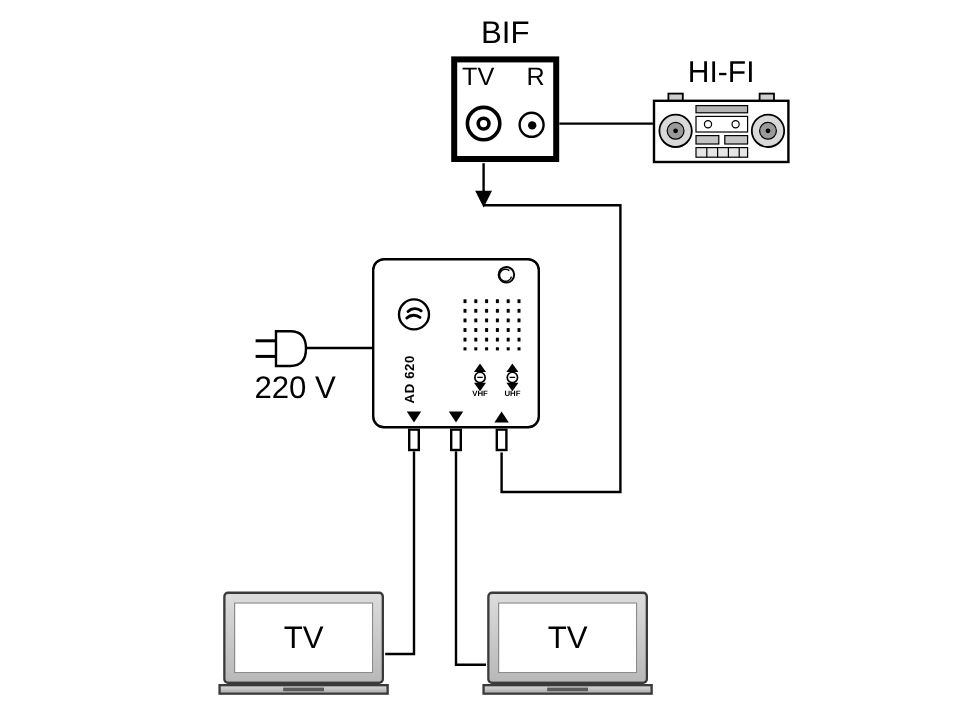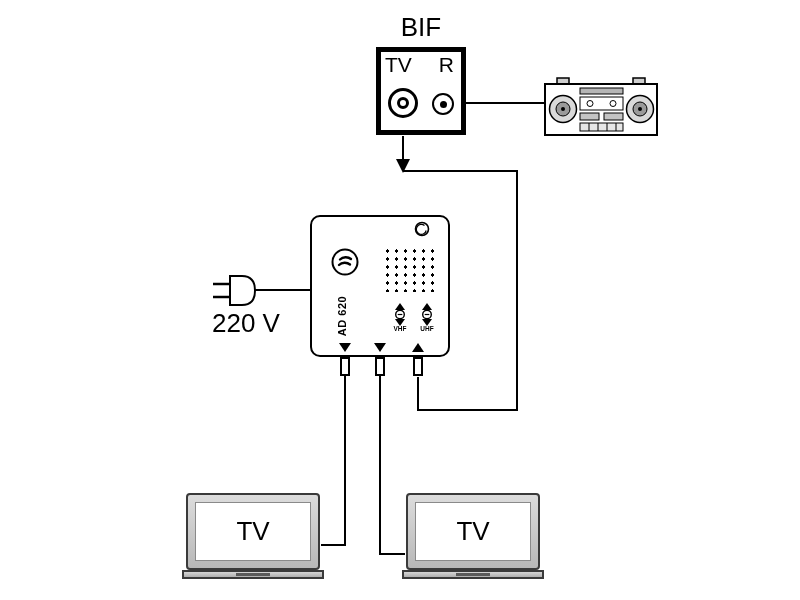--- a/index.html
+++ b/index.html
@@ -115,20 +115,21 @@
     <span class="bif-port-label left">TV</span>
     <span class="bif-port-label right">R</span>
     <div class="conn-outer conn-tv">
         <div class="conn-inner"></div>
       </div>
     <div class="conn-outer conn-r">
         <div class="conn-dot"></div>
       </div>
   </div>
 
+  <div class="label hifi-title">HI-FI</div>
 
   <div class="amp-box">
     <svg class="amp-screw" width="18" height="18">
       <circle cx="9" cy="9" r="6.5" fill="#fff" stroke="#000" stroke-width="1.6"></circle>
       <path d="M11.5 5.5 A5 5 0 1 0 13.2 10.5" fill="none" stroke="#000" stroke-width="1.2"></path>
     </svg>
     <svg class="amp-logo" width="30" height="30">
       <circle cx="15" cy="15" r="12.5" fill="#fff" stroke="#000" stroke-width="2"></circle>
       <path d="M10 12.5 C13 9.5 18 9.5 21 12" fill="none" stroke="#000" stroke-width="2.4" stroke-linecap="round"></path>
       <path d="M9 18 C12 15 17 15 20 17.5" fill="none" stroke="#000" stroke-width="2.4" stroke-linecap="round"></path>

